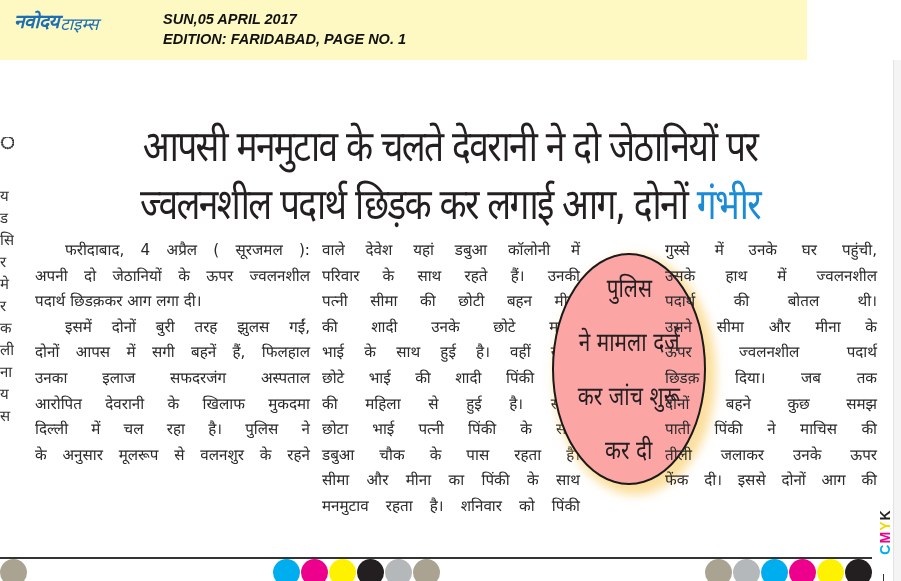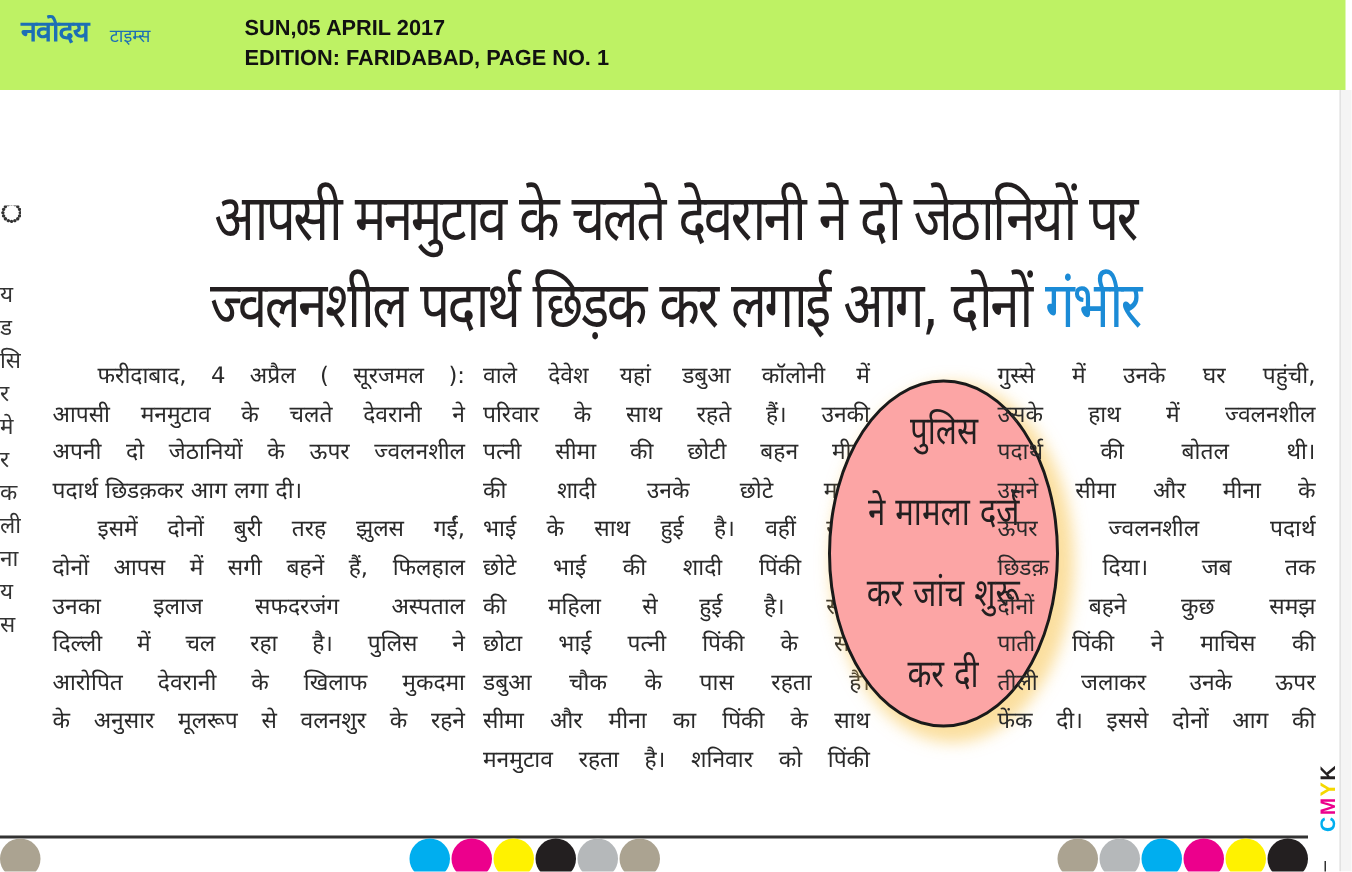--- a/index.html
+++ b/index.html
@@ -3,33 +3,34 @@
 <meta charset="utf-8">
 <style>
   html, body { margin: 0; padding: 0; }
   body {
     width: 901px; height: 581px; overflow: hidden; position: relative;
     background: #ffffff;
     font-family: "DejaVu Sans", "Liberation Sans", sans-serif;
     color: #231f20;
   }
   .header {
-    position: absolute; left: 0; top: 0; width: 897px; height: 60px;
-    background: #bef264;
+    position: absolute; left: 0; top: 0; width: 807px; height: 60px;
+    background: #fef9c3;
+    font-style: italic;
   }
   .logo {
     position: absolute; left: 14px; top: 9px; height: 22px;
     display: flex; align-items: flex-end;
   }
   .logo-main {
     font-weight: bold; font-size: 19px; color: #1c6fb5; line-height: 20px;
     letter-spacing: -0.5px;
   }
   .logo-sub {
-    font-size: 12px; color: #1c6fb5; line-height: 14px; margin-left: 14px;
+    font-size: 17px; color: #1c6fb5; line-height: 14px; margin-left: 1px;
   }
   .meta {
     position: absolute; left: 163px; top: 9px;
     font-family: "Liberation Sans", sans-serif; font-size: 14.5px; font-weight: bold;
     line-height: 20px; color: #111;
   }
   .page {
     position: absolute; left: 0; top: 60px; width: 893px; height: 521px; background: #fff;
   }
   .right-edge {
@@ -116,28 +117,27 @@
   <span>स</span>
 </div>
 
 <h1 class="headline">
   <span class="hl-line">आपसी मनमुटाव के चलते देवरानी ने दो जेठानियों पर</span>
   <span class="hl-line"><span>ज्वलनशील पदार्थ छिड़क कर लगाई आग, दोनों </span><span class="accent">गंभीर</span></span>
 </h1>
 
 <div class="col col1">
   <p class="indent">फरीदाबाद, 4 अप्रैल ( सूरजमल ):</p>
-  <p>आपसी मनमुटाव के चलते देवरानी ने</p>
   <p>अपनी दो जेठानियों के ऊपर ज्वलनशील</p>
   <p class="last">पदार्थ छिडक़कर आग लगा दी।</p>
   <p class="indent">इसमें दोनों बुरी तरह झुलस गईं,</p>
   <p>दोनों आपस में सगी बहनें हैं, फिलहाल</p>
   <p>उनका इलाज सफदरजंग अस्पताल</p>
+  <p>आरोपित देवरानी के खिलाफ मुकदमा</p>
   <p>दिल्ली में चल रहा है। पुलिस ने</p>
-  <p>आरोपित देवरानी के खिलाफ मुकदमा</p>
   <p>के अनुसार मूलरूप से वलनशुर के रहने</p>
 </div>
 
 <div class="col col2">
   <p>वाले देवेश यहां डबुआ कॉलोनी में</p>
   <p>परिवार के साथ रहते हैं। उनकी</p>
   <p>पत्नी सीमा की छोटी बहन मीना</p>
   <p>की शादी उनके छोटे मझले</p>
   <p>भाई के साथ हुई है। वहीं सबसे</p>
   <p>छोटे भाई की शादी पिंकी नाम</p>

